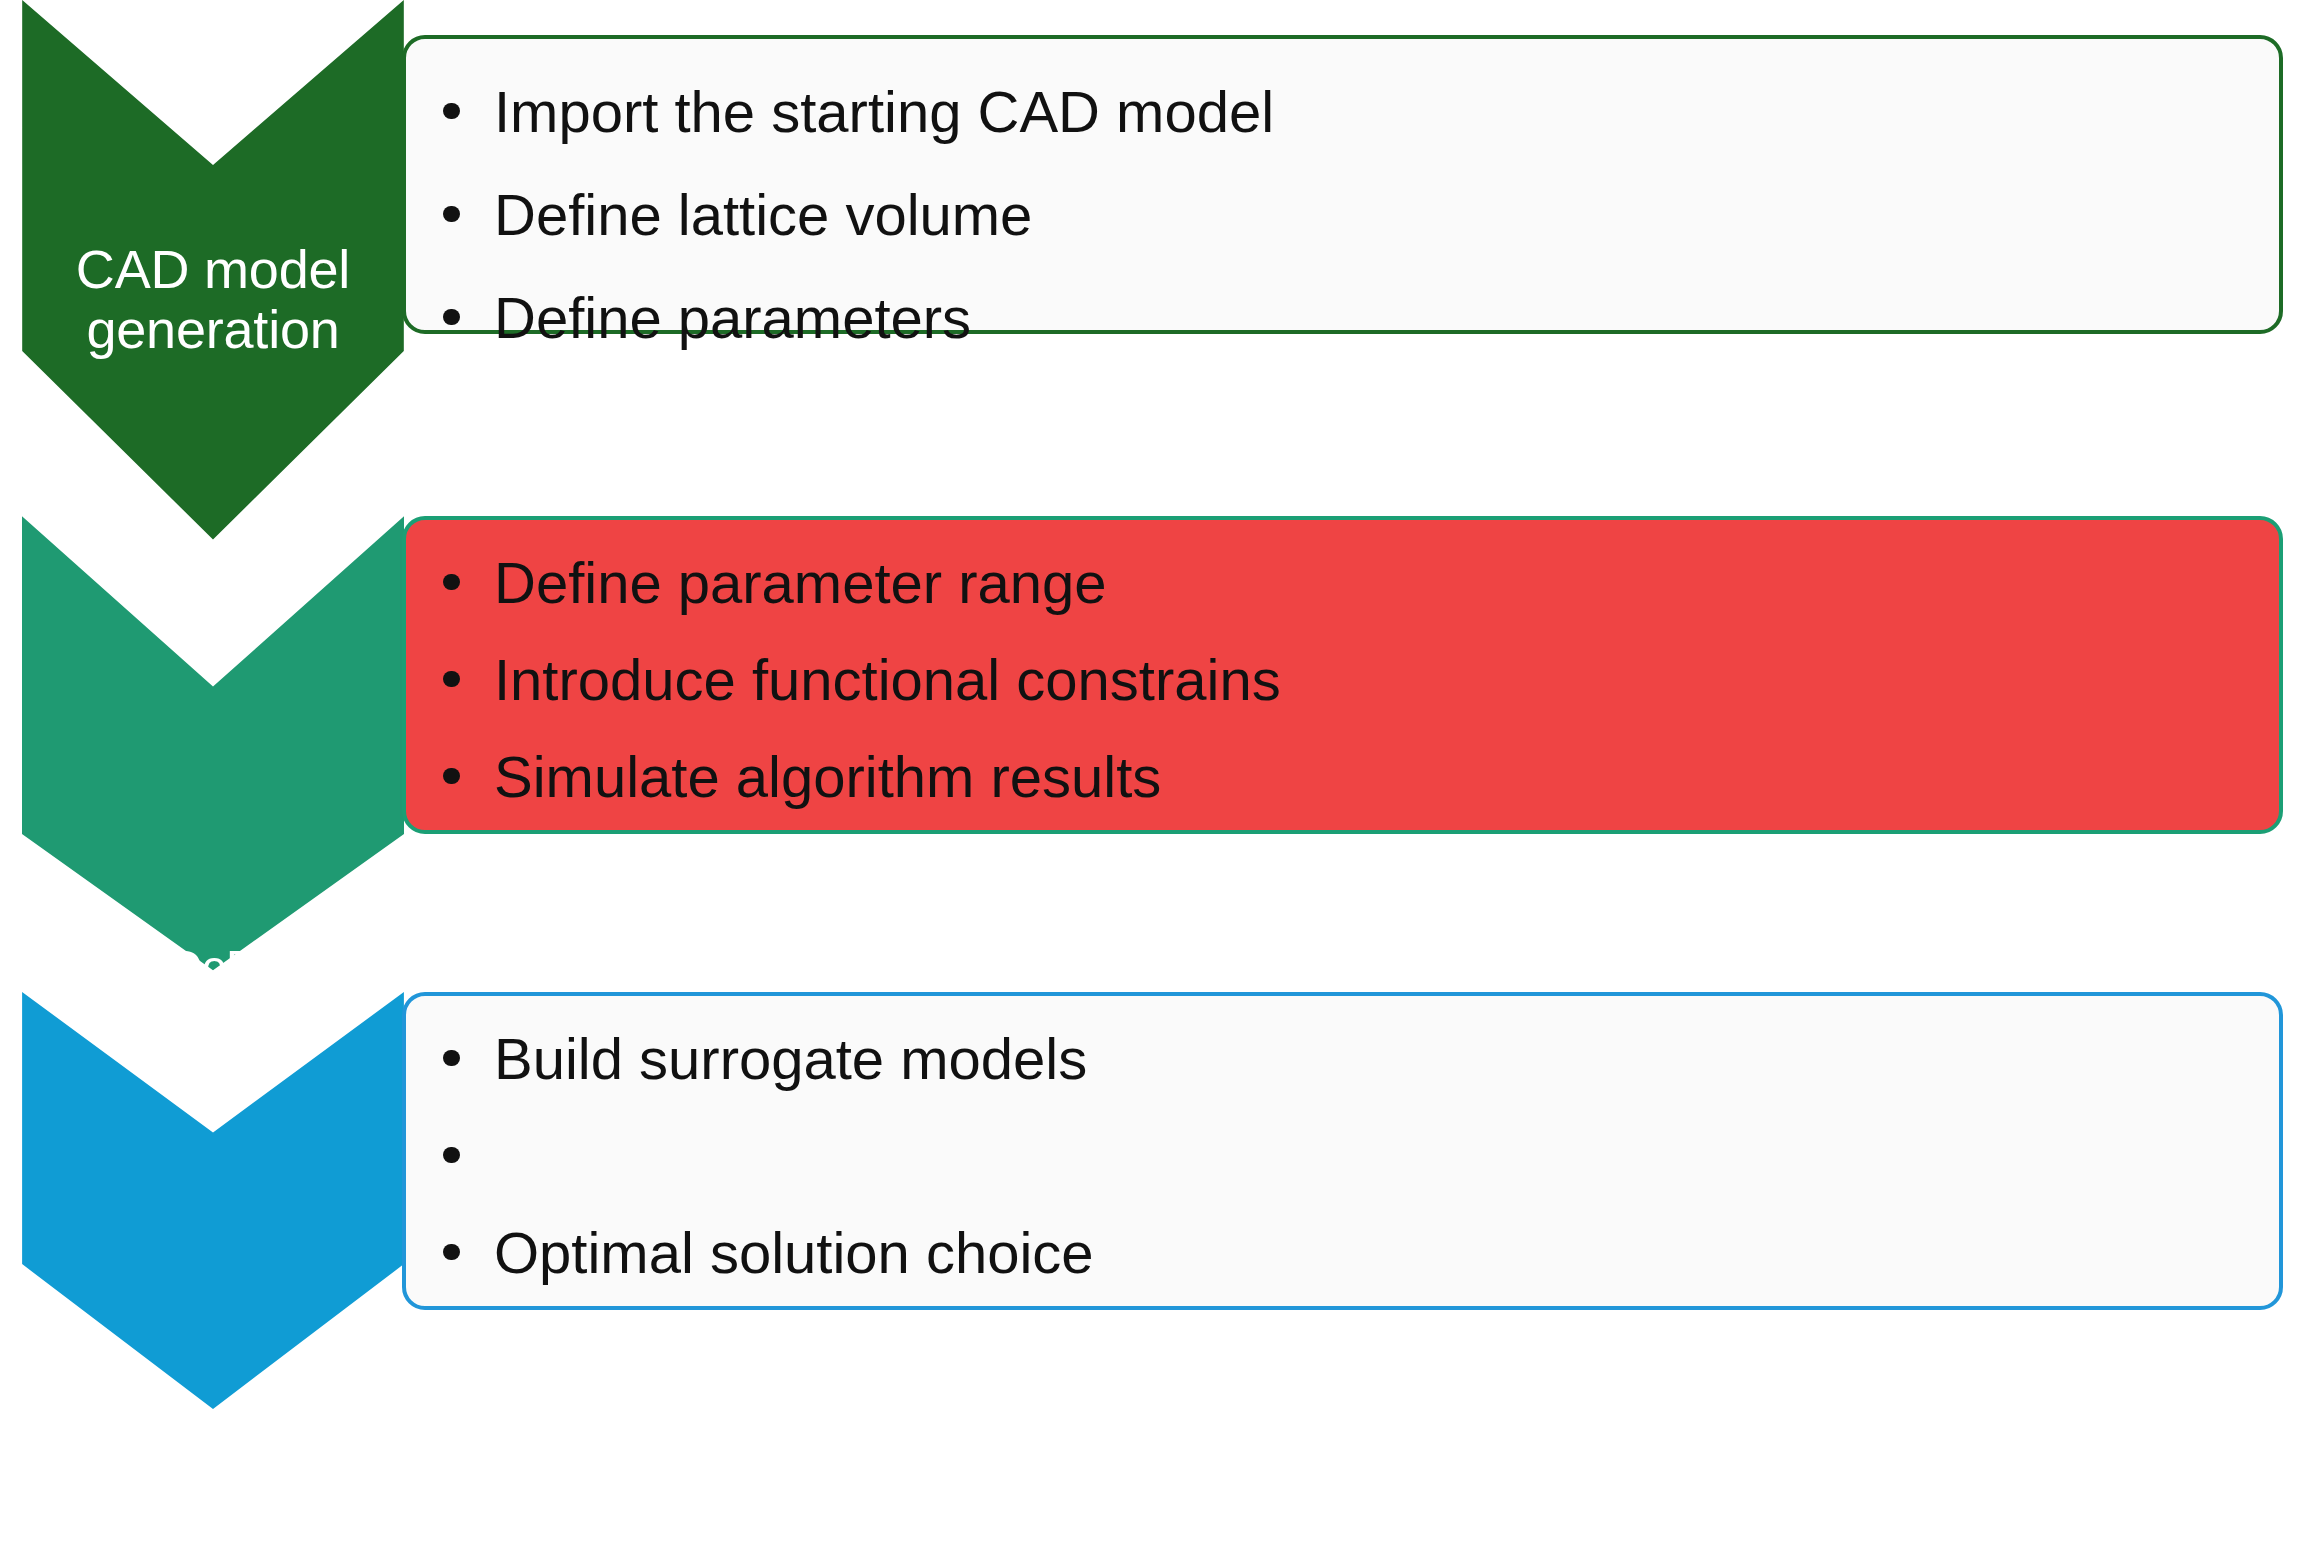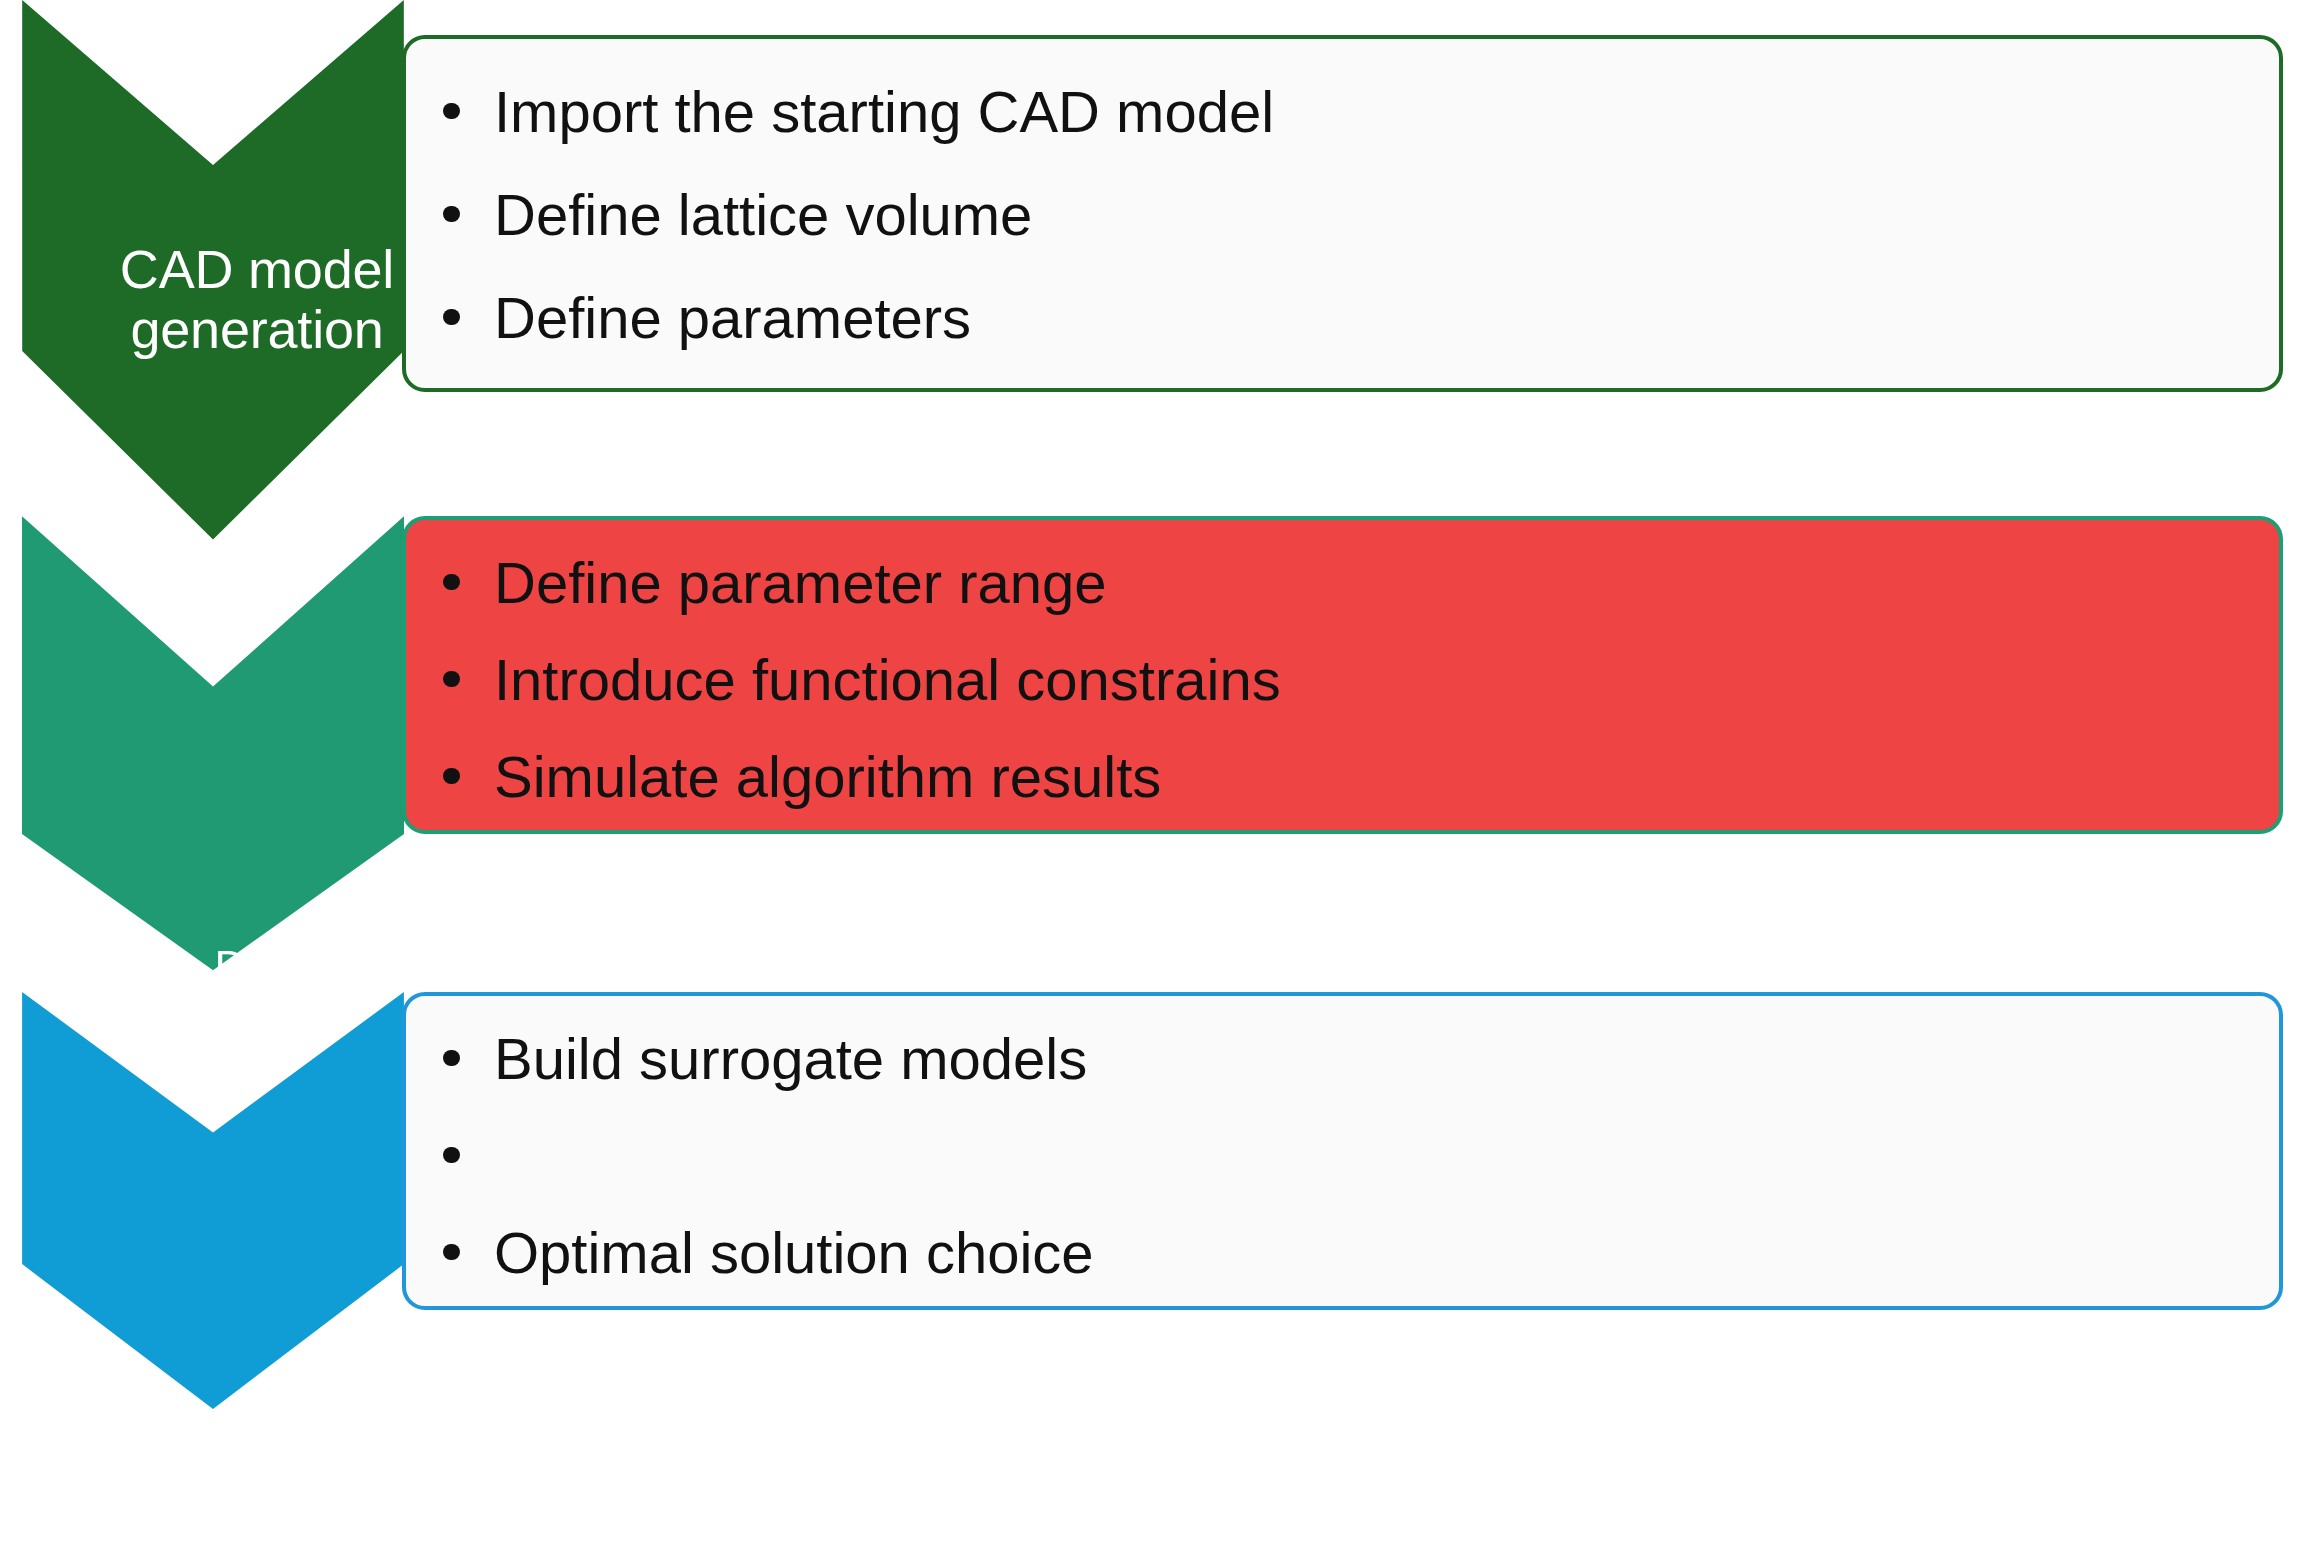--- a/index.html
+++ b/index.html
@@ -40,21 +40,20 @@
     left: 0;
     width: 382px;
     text-align: center;
     color: #ffffff;
     font-family: "Liberation Sans", sans-serif;
     font-weight: 400;
     line-height: 1.12;
     letter-spacing: -0.2px;
     -webkit-font-smoothing: antialiased;
     pointer-events: none;
-    padding-left: 44px;
   }
 
   
   .panel {
     position: absolute;
     left: 402px;
     width: 1881px;
     box-sizing: border-box;
     background: #FAFAFA;
     border: 4.4px solid #1D6B26;
@@ -82,21 +81,21 @@
     height: 16.7px;
     margin-top: -8.8px;
     border-radius: 50%;
     background: #111111;
   }
 
   
   #stage-1 { top: 0; height: 579px; }
   #stage-1 .panel {
     top: 35px;
-    height: 357px;
+    height: 299px;
     border-color: #1D6B26;
     padding: 21px 0 0 0;
   }
   #stage-1 .panel li { height: 103px; line-height: 103px; }
   #stage-1 .chev-label {
     top: 239px;
     font-size: 54px;
   }
 
   

